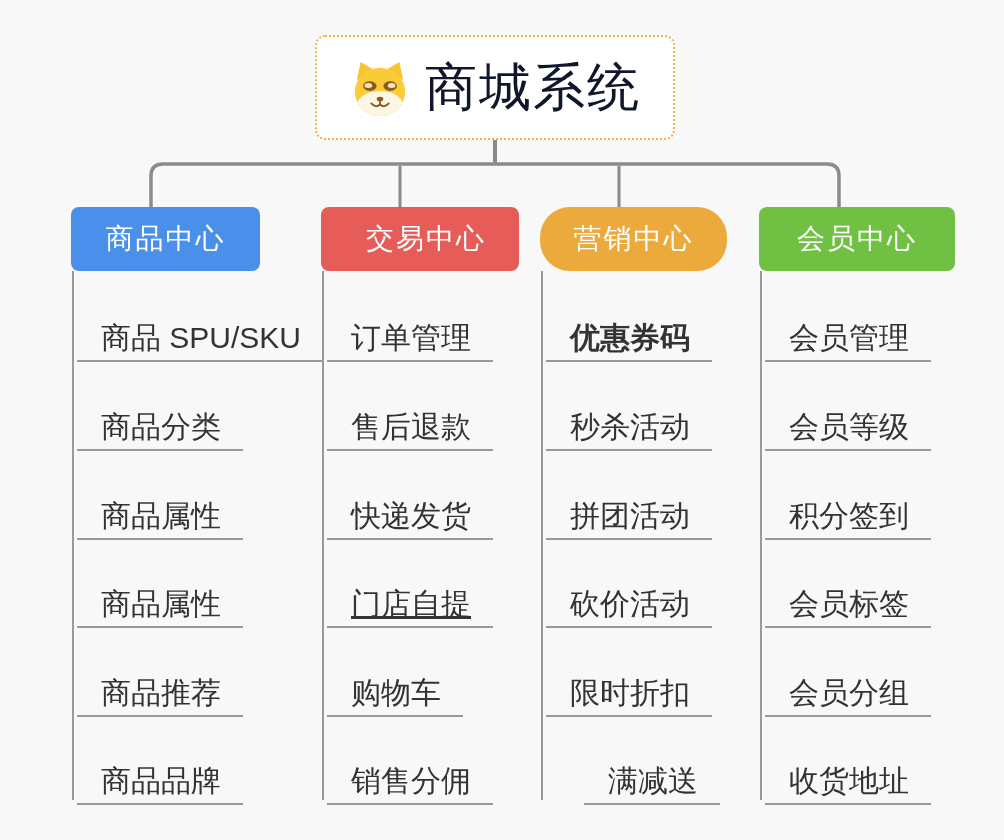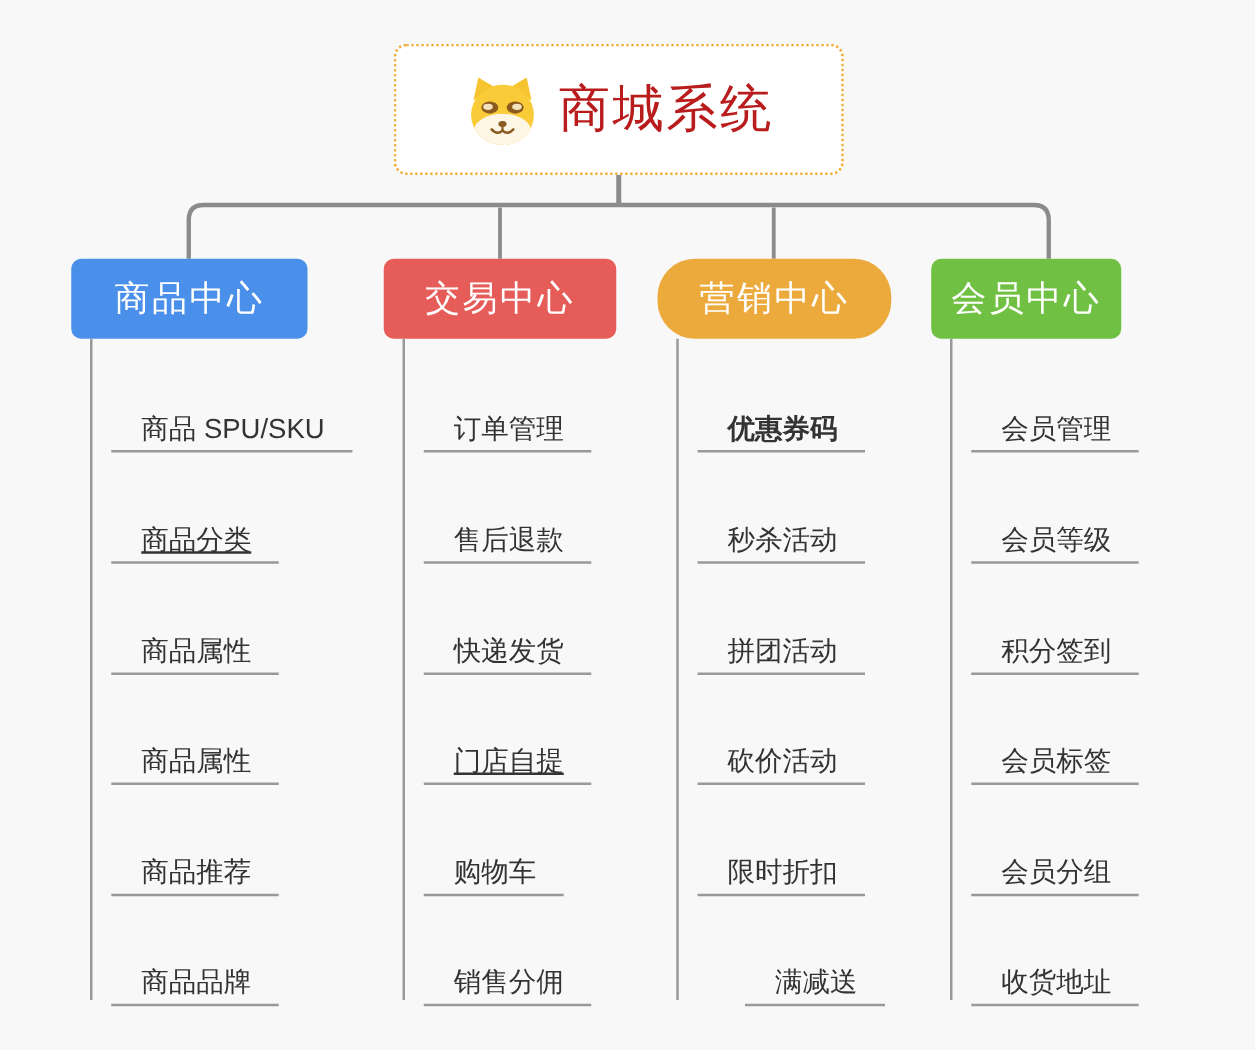--- a/index.html
+++ b/index.html
@@ -29,31 +29,31 @@
     background: #ffffff;
     border: 2px dotted #f2b13f;
     border-radius: 10px;
     box-sizing: border-box;
     display: flex;
     align-items: center;
     justify-content: center;
     gap: 14px;
   }
   .root-title {
-    font-size: 41px;
-    color: #b91c1c;
+    font-size: 52px;
+    color: #0f172a;
     letter-spacing: 2px;
     white-space: nowrap;
   }
   .doge { width: 62px; height: 58px; flex: 0 0 auto; }
   
   .branch { position: absolute; top: 207px; }
   .branch-header {
     position: absolute;
-    left: 0; top: 0;
+    left: 14px; top: 0;
     height: 64px;
     border-radius: 8px;
     color: #ffffff;
     font-size: 28px;
     letter-spacing: 2px;
     display: flex;
     align-items: center;
     justify-content: center;
     white-space: nowrap;
   }
@@ -65,27 +65,27 @@
     height: 529px;
     background: #999999;
   }
   .children {
     position: absolute;
     left: 16px;
     top: 64px;
   }
   .child-node {
     position: absolute;
-    left: 16px;
+    left: 4px;
     height: 40px;
     display: flex;
     align-items: flex-end;
     padding: 0 22px 5px 24px;
     border-bottom: 2px solid #999999;
-    font-size: 22px;
+    font-size: 30px;
     line-height: 1.15;
     color: #333333;
     white-space: nowrap;
     width: max-content;
     box-sizing: content-box;
   }
 </style>
 </head>
 <body>
 
@@ -118,30 +118,30 @@
       <path d="M23,46 Q27.5,51 32,47 Q36.5,51 41,46" stroke="#8a5a1f" stroke-width="2" fill="none" stroke-linecap="round"></path>
     </svg>
     <span class="root-title">商城系统</span>
   </div>
 
     <div class="branch" style="left: 57px;">
       <div class="branch-header" style="width: 189px; background: rgb(74, 144, 234);">商品中心</div>
       <div class="spine"></div>
       <div class="children">
         <div class="child-node" style="top: 44px;">商品 SPU/SKU</div>
-        <div class="child-node" style="top: 133px; text-decoration: underline;">商品分类</div>
+        <div class="child-node" style="top: 133px;">商品分类</div>
         <div class="child-node" style="top: 222px;">商品属性</div>
         <div class="child-node" style="top: 310px;">商品属性</div>
         <div class="child-node" style="top: 399px;">商品推荐</div>
         <div class="child-node" style="top: 487px;">商品品牌</div>
       </div>
     </div>
 
     <div class="branch" style="left: 307px;">
-      <div class="branch-header" style="width: 186px; background: rgb(230, 92, 89);">交易中心</div>
+      <div class="branch-header" style="width: 186px; background: rgb(230, 92, 89); padding-left: 12px;">交易中心</div>
       <div class="spine"></div>
       <div class="children">
         <div class="child-node" style="top: 44px;">订单管理</div>
         <div class="child-node" style="top: 133px;">售后退款</div>
         <div class="child-node" style="top: 222px;">快递发货</div>
         <div class="child-node" style="top: 310px; text-decoration: underline;">门店自提</div>
         <div class="child-node" style="top: 399px;">购物车</div>
         <div class="child-node" style="top: 487px;">销售分佣</div>
       </div>
     </div>
@@ -153,21 +153,21 @@
         <div class="child-node" style="top: 44px; font-weight: bold;">优惠券码</div>
         <div class="child-node" style="top: 133px;">秒杀活动</div>
         <div class="child-node" style="top: 222px;">拼团活动</div>
         <div class="child-node" style="top: 310px;">砍价活动</div>
         <div class="child-node" style="top: 399px;">限时折扣</div>
         <div class="child-node" style="top: 487px; margin-left: 38px;">满减送</div>
       </div>
     </div>
 
     <div class="branch" style="left: 745px;">
-      <div class="branch-header" style="width: 152px; background: rgb(112, 193, 67);">会员中心</div>
+      <div class="branch-header" style="width: 196px; background: rgb(112, 193, 67);">会员中心</div>
       <div class="spine"></div>
       <div class="children">
         <div class="child-node" style="top: 44px; text-align: center;">会员管理</div>
         <div class="child-node" style="top: 133px;">会员等级</div>
         <div class="child-node" style="top: 222px;">积分签到</div>
         <div class="child-node" style="top: 310px;">会员标签</div>
         <div class="child-node" style="top: 399px; font-family: Liberation Serif, serif;">会员分组</div>
         <div class="child-node" style="top: 487px;">收货地址</div>
       </div>
     </div>

